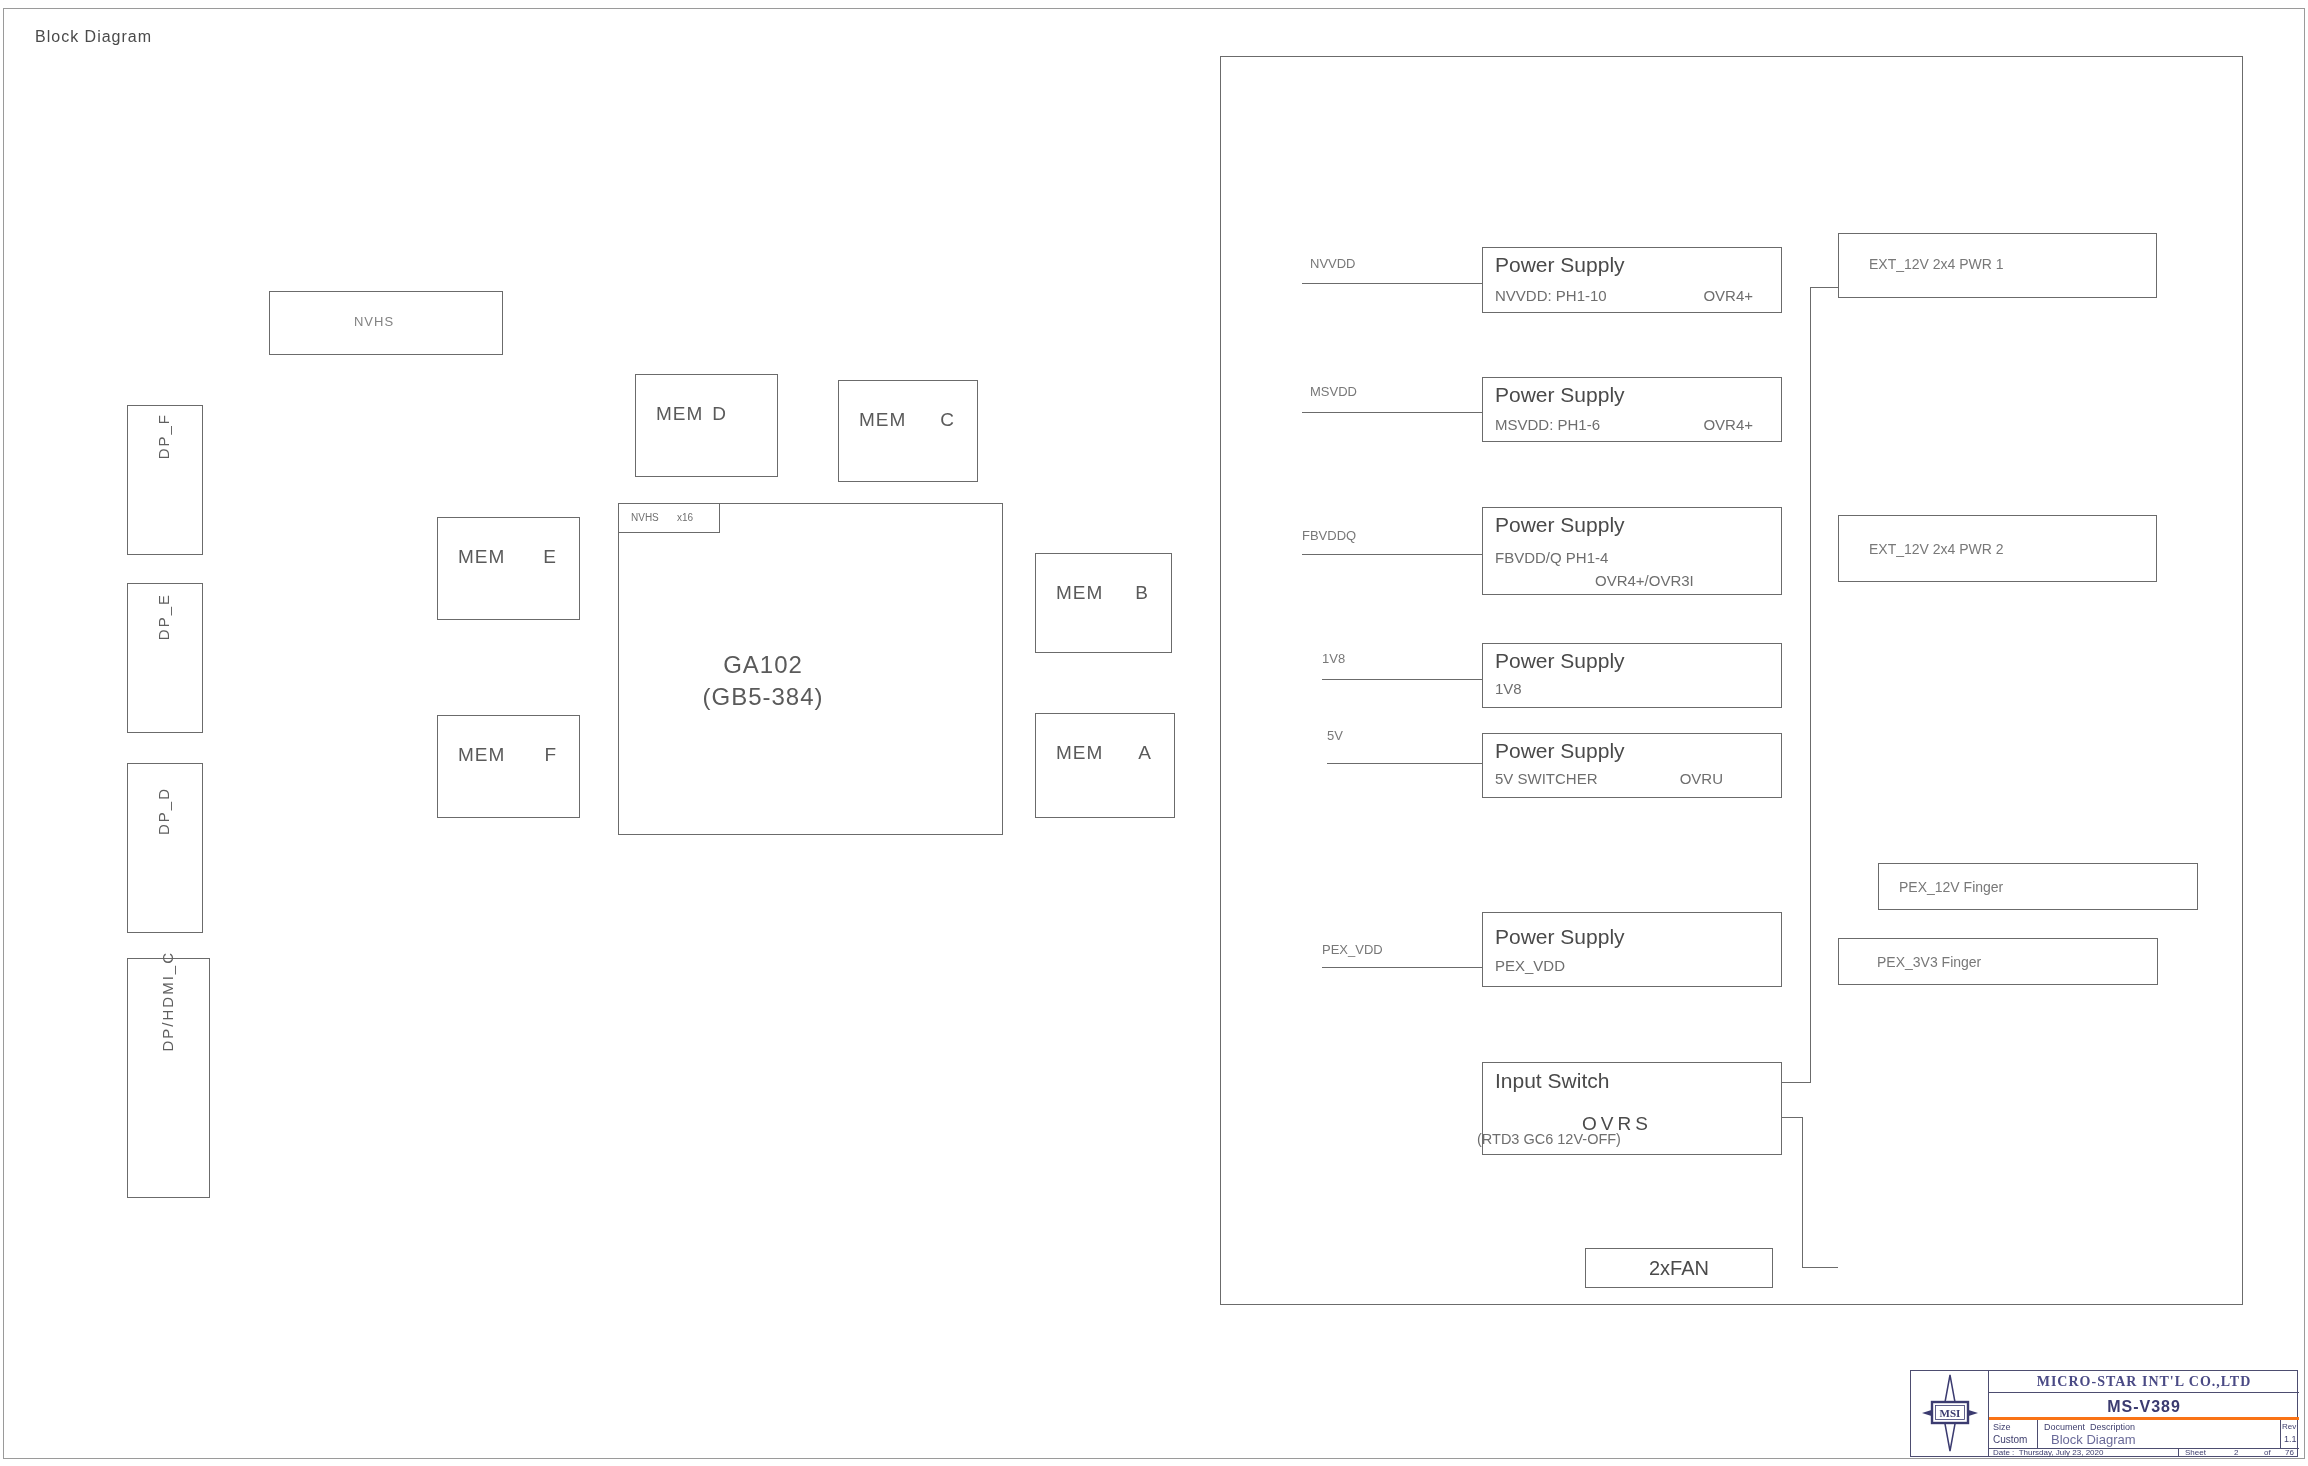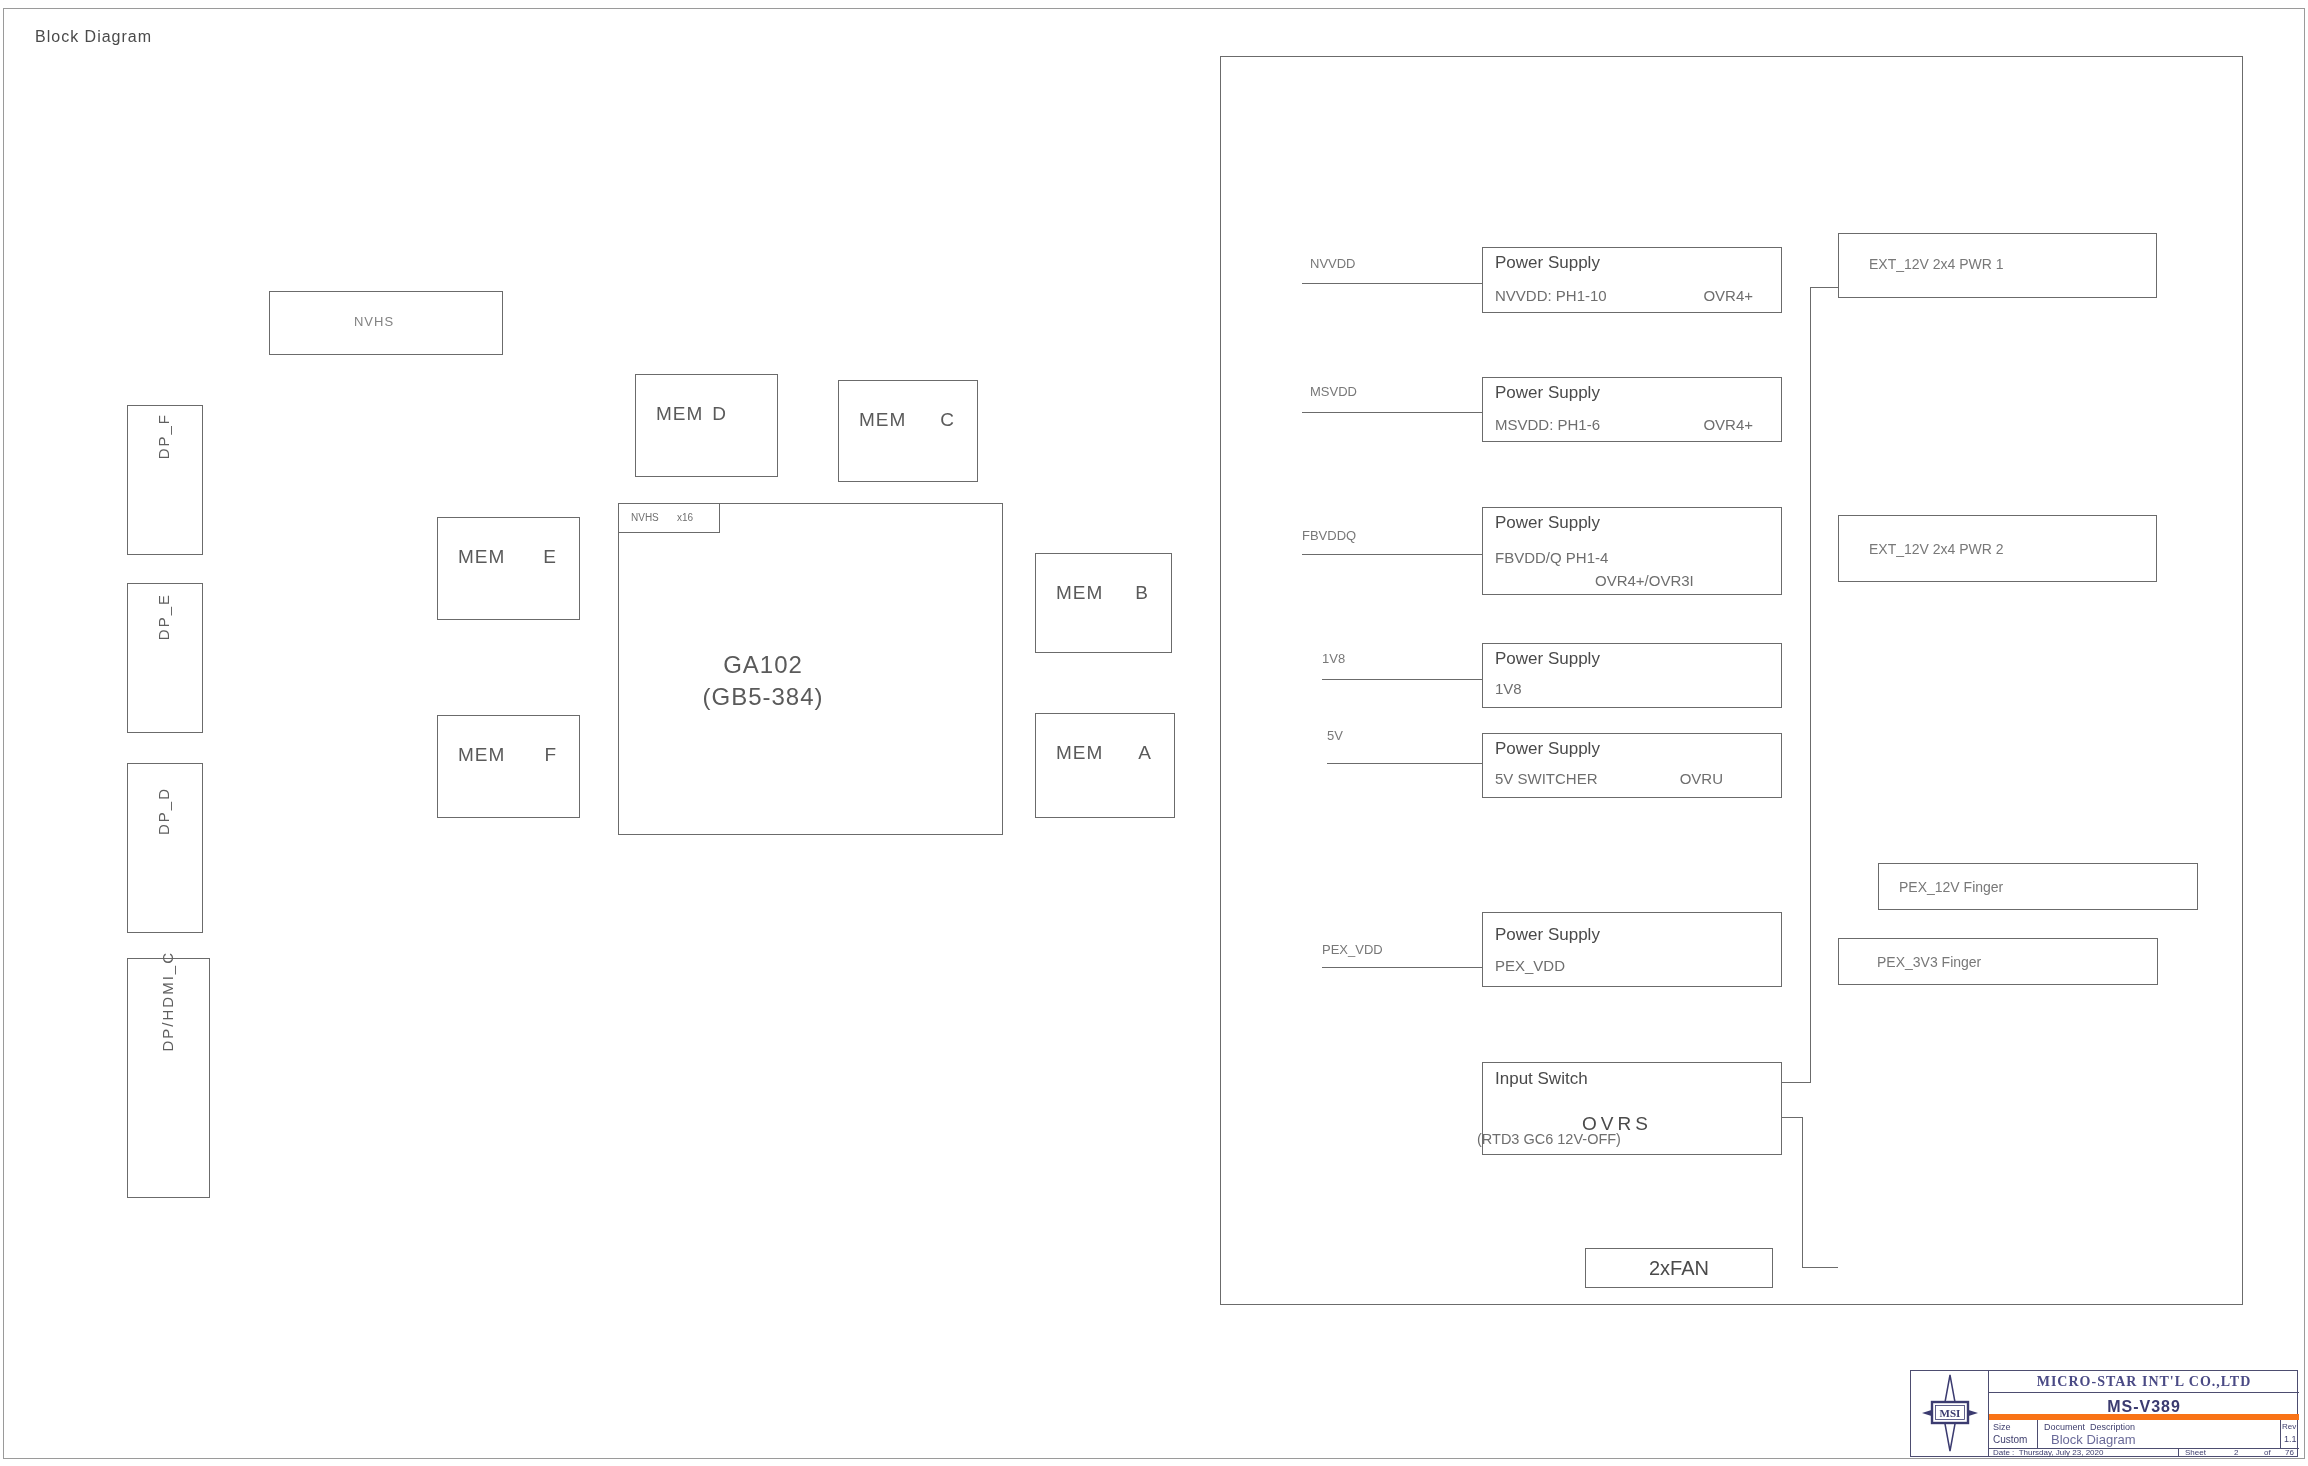--- a/index.html
+++ b/index.html
@@ -9,21 +9,21 @@
   .box{position:absolute;border:1px solid #6b6b6b;background:#fff;box-sizing:border-box;}
   .lbl{position:absolute;color:#707070;white-space:pre;}
   .hline{position:absolute;height:1px;background:#6b6b6b;}
   .vline{position:absolute;width:1px;background:#6b6b6b;}
   .pagetitle{position:absolute;left:35px;top:28px;font-size:16px;color:#4a4a4a;letter-spacing:1px;}
   .dplabel{position:absolute;left:50%;margin-left:-10px;writing-mode:vertical-rl;
            transform:rotate(180deg);font-size:15px;letter-spacing:2px;color:#5f5f5f;white-space:pre;}
   .memrow{position:absolute;left:20px;right:22px;top:28px;display:flex;
           justify-content:space-between;font-size:19px;color:#5a5a5a;letter-spacing:1px;}
   .memrow.tight{left:0;right:30px;justify-content:center;gap:9px;}
-  .pstitle{position:absolute;left:12px;top:5px;font-size:17px;color:#4a4a4a;}
+  .pstitle{position:absolute;left:12px;top:5px;font-size:21px;color:#4a4a4a;}
   .psdetail{position:absolute;font-size:15px;color:#6e6e6e;white-space:pre;}
   .netlbl{position:absolute;font-size:13px;color:#787878;}
   .connlbl{position:absolute;font-size:14px;color:#787878;white-space:pre;}
   .tb{position:absolute;box-sizing:border-box;color:#3f3f6e;}
   .tbcell{position:absolute;box-sizing:border-box;}
   .serif{font-family:"Liberation Serif",serif;}
 </style>
 </head>
 <body>
 
@@ -174,21 +174,21 @@
       <svg width="78" height="85" viewBox="0 0 78 85">
         <polygon points="39,4 46,42 39,80 32,42" fill="#ffffff" stroke="#3b3b70" stroke-width="1.5"></polygon>
         <polygon points="11,42 33,35 33,49" fill="#3b3b70"></polygon>
         <polygon points="67,42 45,35 45,49" fill="#3b3b70"></polygon>
         <rect x="21" y="31" width="36" height="21" fill="#ffffff" stroke="#3b3b70" stroke-width="2.4"></rect>
         <rect x="24.5" y="34.5" width="29" height="14" fill="none" stroke="#3b3b70" stroke-width="0.8"></rect>
         <text x="39" y="46" text-anchor="middle" font-family="Liberation Serif,serif" font-weight="bold" font-size="11" fill="#3b3b70">MSI</text>
       </svg>
     </div>
     <div class="tbcell serif" style="left:78px;top:0;width:310px;height:22px;border-bottom:1px solid #4d4d70;text-align:center;line-height:22px;font-weight:bold;font-size:14px;color:#4a4a85;letter-spacing:1px;">MICRO-STAR INT'L CO.,LTD</div>
-    <div class="tbcell" style="left:78px;top:22px;width:310px;height:27px;border-bottom:6px solid #f97316;text-align:center;line-height:27px;font-weight:bold;font-size:16px;color:#3b3b70;letter-spacing:1px;">MS-V389</div>
+    <div class="tbcell" style="left:78px;top:22px;width:310px;height:27px;border-bottom:3px solid #f97316;text-align:center;line-height:27px;font-weight:bold;font-size:16px;color:#3b3b70;letter-spacing:1px;">MS-V389</div>
     <div class="tbcell" style="left:78px;top:49px;width:49px;height:29px;border-right:1px solid #4d4d70;border-bottom:1px solid #4d4d70;">
       <span style="position:absolute;left:4px;top:2px;font-size:9px;">Size</span>
       <span style="position:absolute;left:4px;top:14px;font-size:10px;">Custom</span>
     </div>
     <div class="tbcell" style="left:127px;top:49px;width:243px;height:29px;border-right:1px solid #4d4d70;border-bottom:1px solid #4d4d70;">
       <span style="position:absolute;left:6px;top:2px;font-size:9px;white-space:pre;">Document  Description</span>
       <span style="position:absolute;left:13px;top:12px;font-size:13px;color:#6a6a99;">Block Diagram</span>
     </div>
     <div class="tbcell" style="left:370px;top:49px;width:18px;height:29px;border-bottom:1px solid #4d4d70;">
       <span style="position:absolute;left:1px;top:2px;font-size:8px;">Rev</span>

